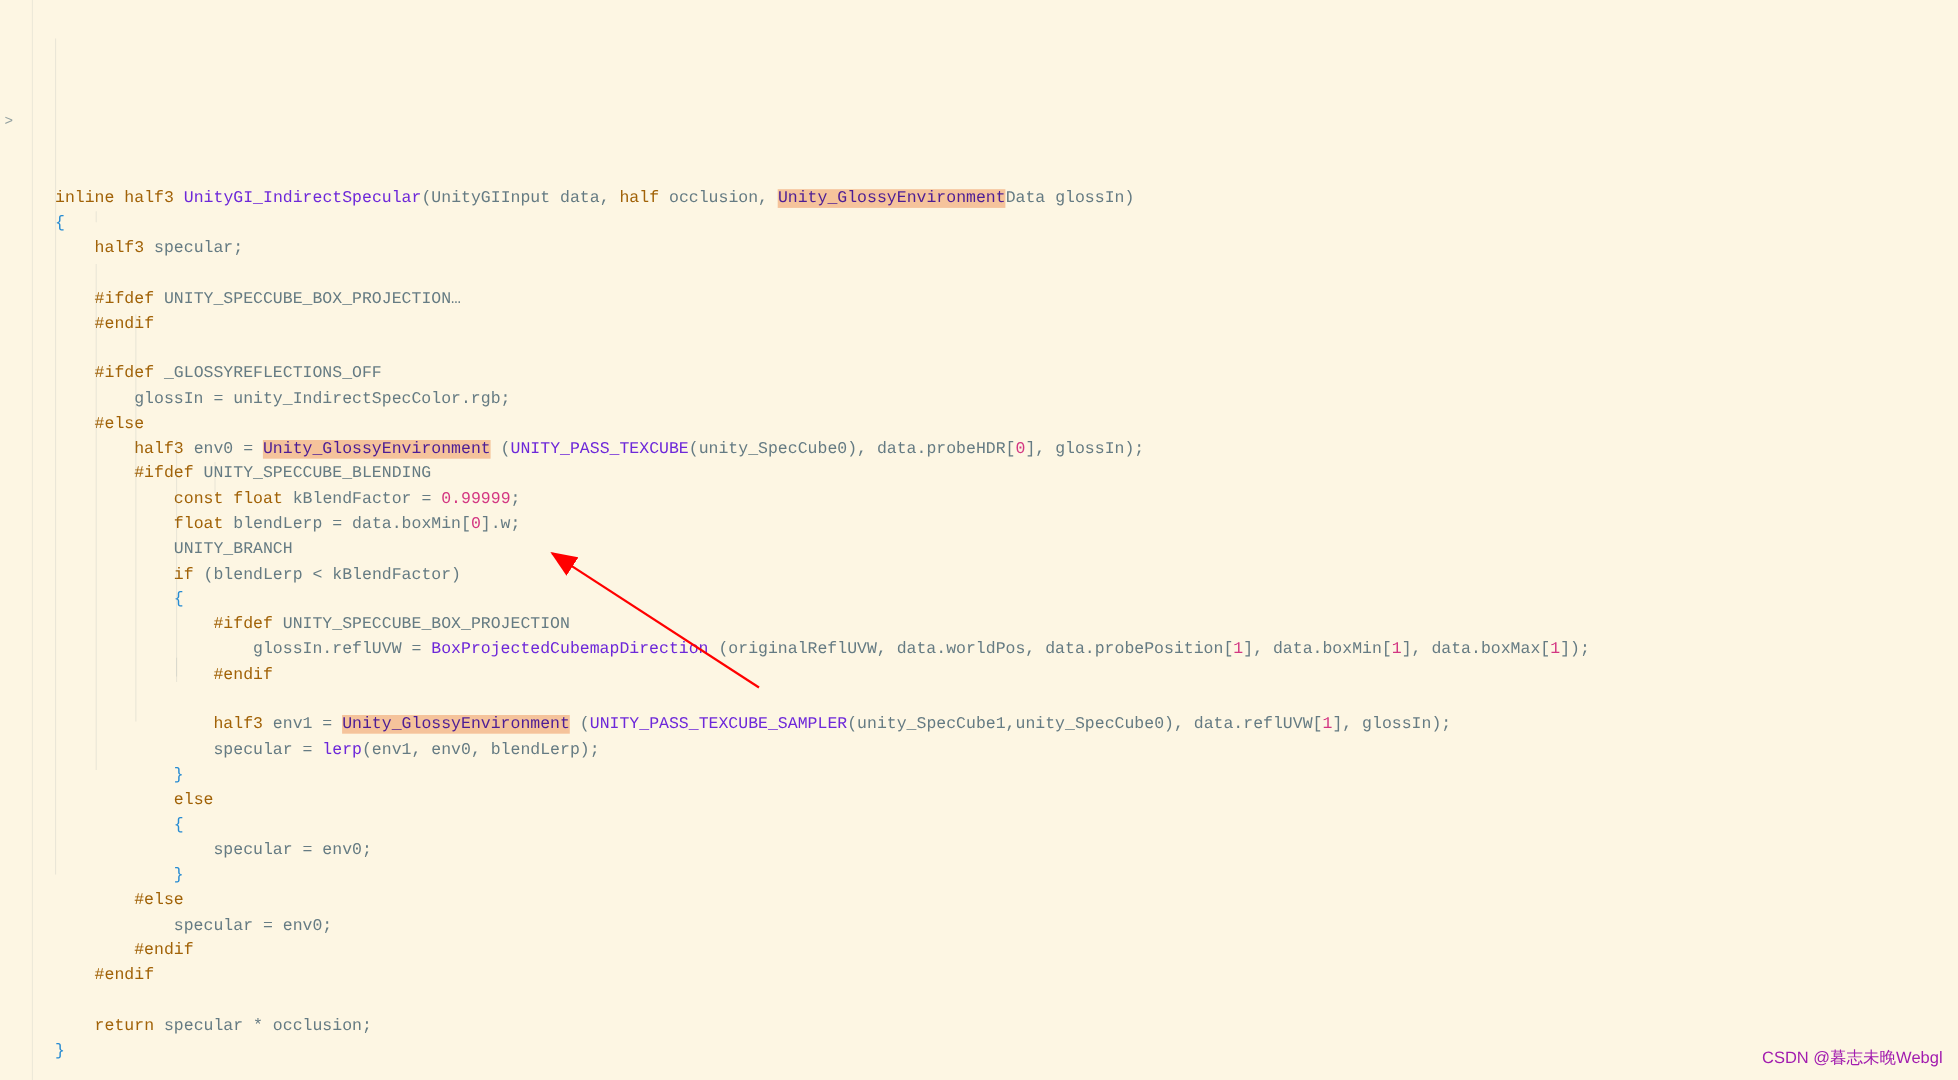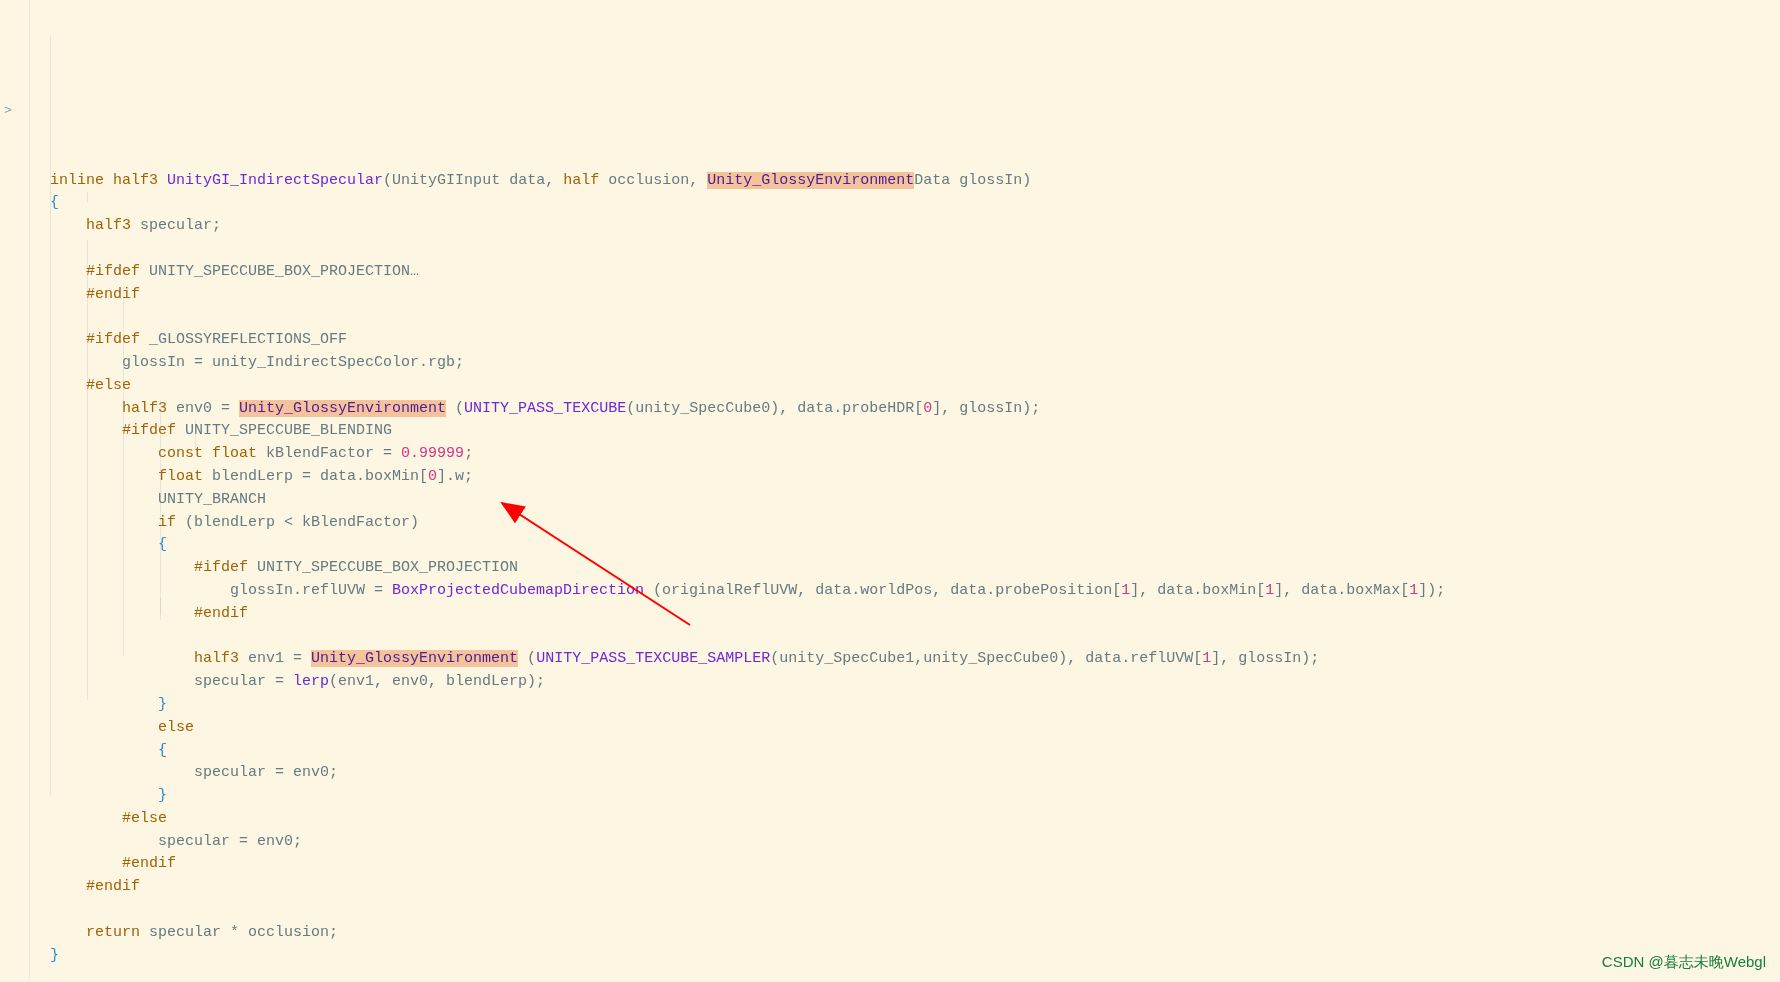--- a/index.html
+++ b/index.html
@@ -29,21 +29,21 @@
     position:absolute; left:0; top:0; bottom:0; width:30px;
     border-right: 1px solid rgba(147,161,161,0.15);
   }
   .indent-guide {
     position:absolute; top:0; bottom:0; width:0;
     border-left: 1px solid rgba(147,161,161,0.18);
   }
   .code-content { position:relative; padding-left:30px; }
   .watermark {
     position:absolute; right:14px; bottom:8px;
-    color:#15803d; font-family: Arial, sans-serif; font-size:15px;
+    color:#a21caf; font-family: Arial, sans-serif; font-size:15px;
   }
   svg.arrow { position:absolute; pointer-events:none; }
 </style>
 </head>
 <body>
 
 
 
 <div class="gutter"></div>
 <div class="fold-mark">&gt;</div>

